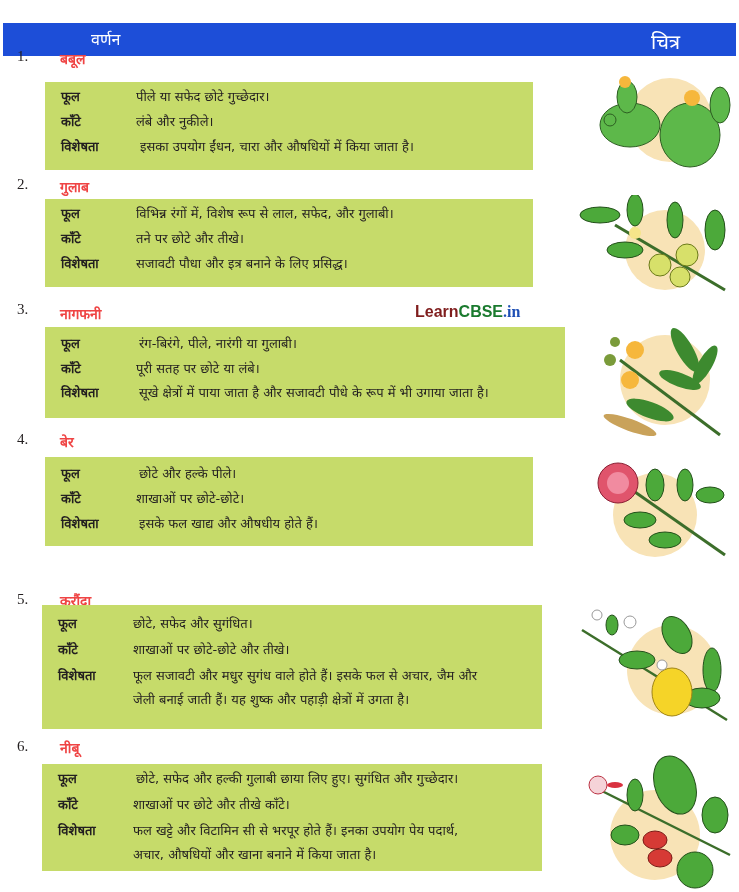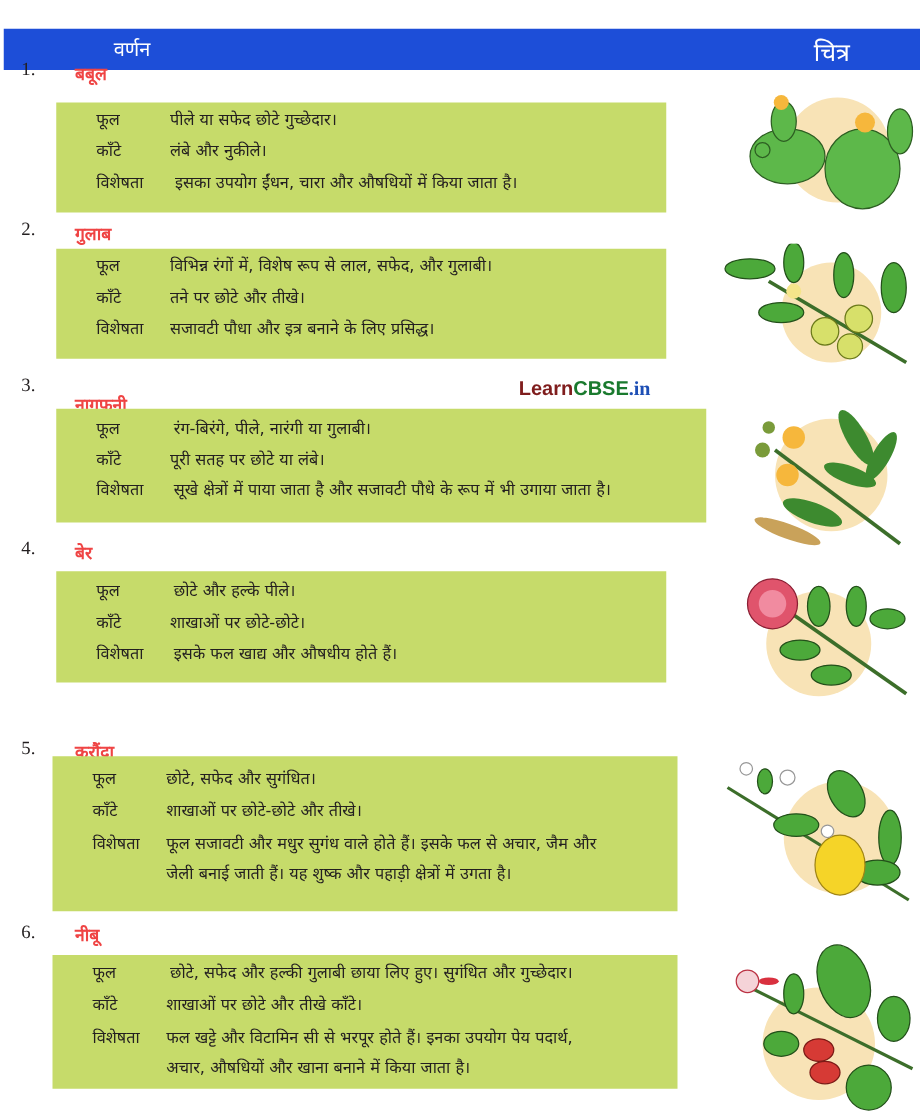--- a/index.html
+++ b/index.html
@@ -11,21 +11,21 @@
             font-family:"DejaVu Sans",sans-serif; font-size:16px; }
   .header .h-img { position:absolute; left:648px; top:5px; color:#ffffff;
             font-family:"DejaVu Sans",sans-serif; font-size:20px; }
   .row-num { position:absolute; left:17px; font-family:"Liberation Serif",serif;
              font-size:15px; color:#231f20; }
   .row-name { position:absolute; left:60px; font-family:"DejaVu Sans",sans-serif;
              font-size:14px; font-weight:bold; color:#ef4444; }
   .box { position:absolute; background:#C6DB6A; }
   .line { position:absolute; font-family:"DejaVu Sans",sans-serif; font-size:13px;
           line-height:18px; white-space:nowrap; color:#231f20; }
-  .line .lbl { position:absolute; left:16px; font-weight:normal; }
+  .line .lbl { position:absolute; left:0; font-weight:bold; }
   .line .val { position:absolute; left:75px;text-align:right; }
   .pic { position:absolute; }
   .watermark { position:absolute; left:415px; top:303px; font-family:"Liberation Sans",sans-serif;
                font-size:16px; font-weight:bold; }
   .watermark .wm-a { color:#7f1d1d; }
   .watermark .wm-b { color:#1a7a2e; }
   .watermark .wm-c { color:#1e4fb5;font-family:Liberation Serif, serif; }
 </style>
 </head>
 <body>
@@ -93,21 +93,21 @@
     <circle cx="112" cy="60" r="11" fill="#D7E06A" stroke="#6b7a1a"></circle>
     <circle cx="105" cy="82" r="10" fill="#D7E06A" stroke="#6b7a1a"></circle>
     <circle cx="60" cy="38" r="6" fill="#F5E58A"></circle>
   </svg>
 </div>
 
 <div class="watermark"><span class="wm-a">Learn</span><span class="wm-b">CBSE</span><span class="wm-c">.in</span></div>
 
 <div>
   <span class="row-num" style="top:301px">3.</span>
-  <span class="row-name" style="top:314px">नागफनी</span>
+  <span class="row-name" style="top:304px">नागफनी</span>
   <div class="box" style="left:45px; top:327px; width:520px; height:91px;">
     <div class="line" style="left:16px; top:8px;">
         <span class="lbl">फूल</span>
         <span class="val" style="left:78px">रंग-बिरंगे, पीले, नारंगी या गुलाबी।</span>
       </div>
     <div class="line" style="left:16px; top:33px;">
         <span class="lbl">काँटे</span>
         <span class="val">पूरी सतह पर छोटे या लंबे।</span>
       </div>
     <div class="line" style="left:16px; top:57px;">

